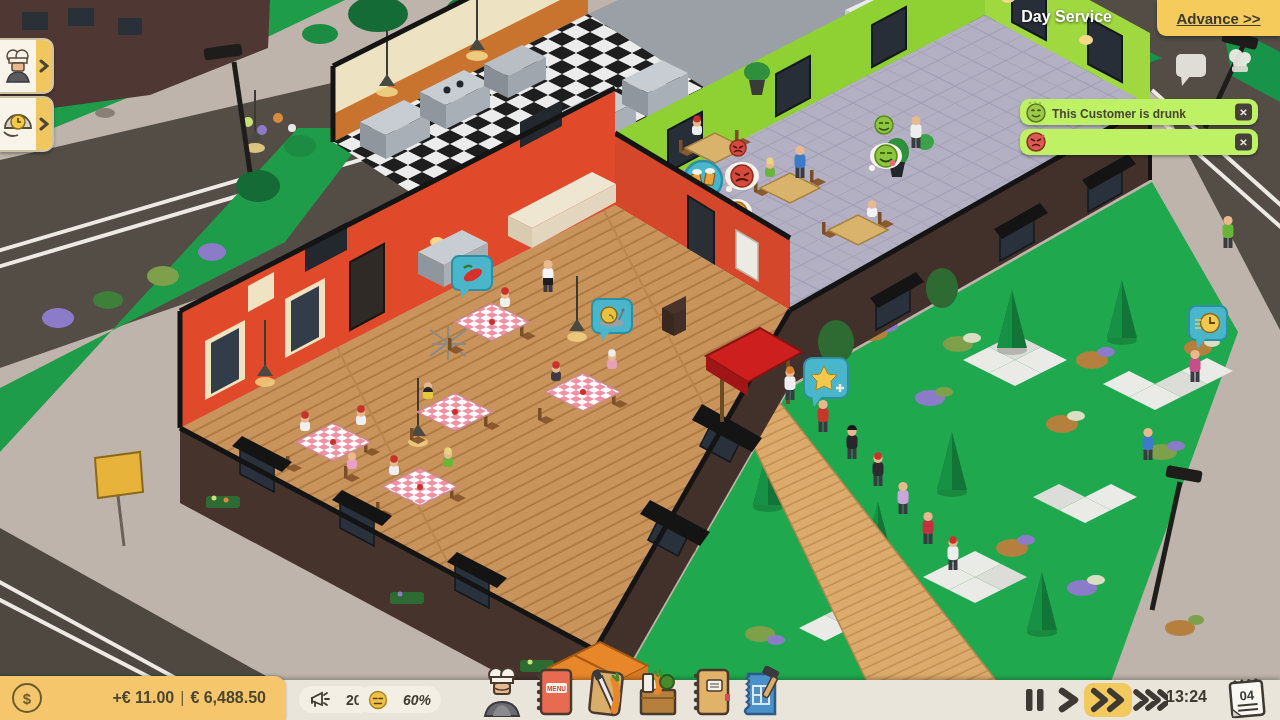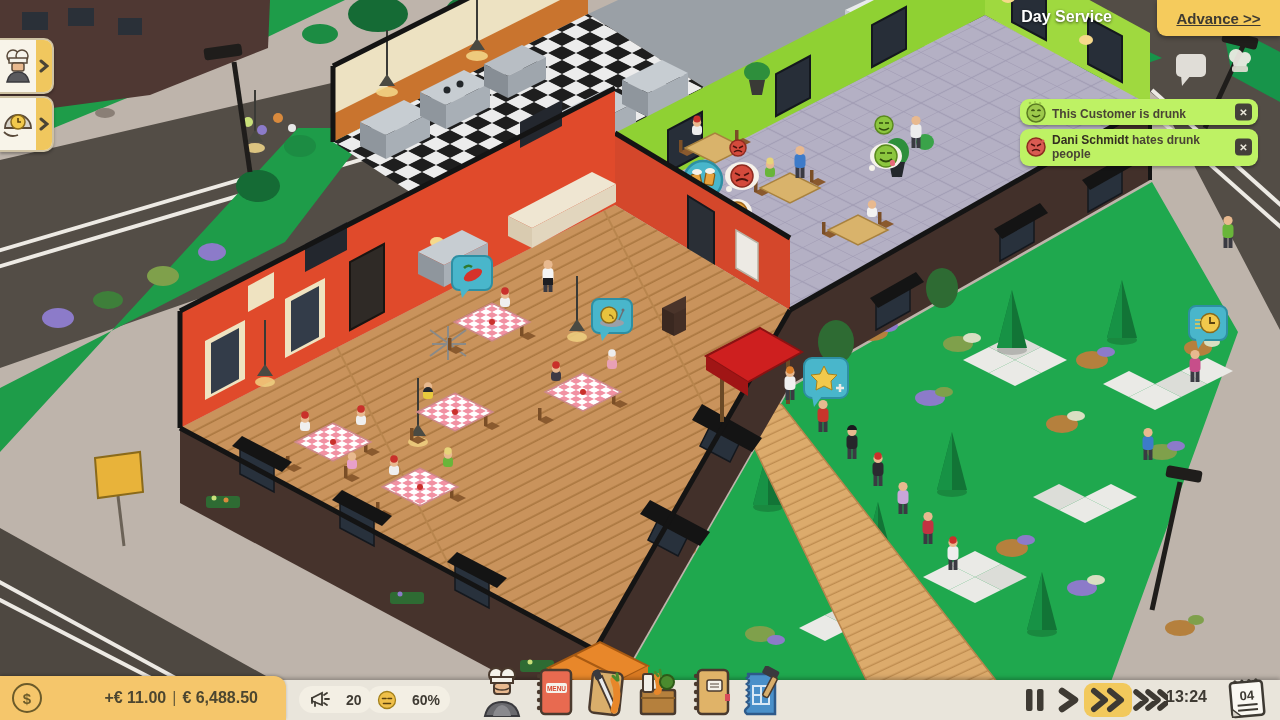--- a/index.html
+++ b/index.html
@@ -28,21 +28,21 @@
   .nclose{position:absolute;right:6px;top:50%;transform:translateY(-50%);width:17px;height:17px;
     background:#44403A;color:#EDE9DD;border:none;border-radius:4px;font-size:10px;font-weight:700;
     display:flex;align-items:center;justify-content:center;cursor:pointer;padding:0;font-family:inherit;}
   
   #bottom-bar{position:absolute;left:0;top:680px;width:1280px;height:40px;background:#E9E5DB;
     box-shadow:0 -2px 4px rgba(0,0,0,.25);}
   #money-panel{position:absolute;left:0;top:-4px;width:286px;height:44px;background:#F5C66B;
     border-radius:0 12px 0 0;display:flex;align-items:center;box-shadow:0 -1px 3px rgba(0,0,0,.2);}
   #money-panel .coin{width:26px;height:26px;border:2px solid #6B5B2A;border-radius:50%;margin-left:12px;
     color:#6B5B2A;font-weight:700;font-size:15px;display:flex;align-items:center;justify-content:center;}
-  #money-text{margin-left:auto;margin-right:28px;font-size:16px;font-weight:700;color:#4C4630;}
+  #money-text{margin-left:auto;margin-right:20px;font-size:16px;font-weight:700;color:#4C4630;}
   #money-text .sep{margin:0 6px;font-weight:400;color:#6B5F3C;}
   .stat-pill{position:absolute;top:6px;height:27px;background:#F3EFE4;border-radius:14px;
     display:flex;align-items:center;gap:15px;padding:0 10px;font-size:14px;font-weight:700;color:#3F3B33;}
   #menu-buttons{position:absolute;left:479px;top:-14px;display:flex;gap:6px;}
   .menu-btn{width:46px;height:52px;background:none;border:none;padding:0;cursor:pointer;}
   #speed-controls{position:absolute;left:1016px;top:0;}
   #clock-label{position:absolute;left:1166px;top:8px;width:56px;font-size:16px;font-weight:700;color:#3E3A33;}
   #day-calendar{position:absolute;left:1224px;top:-6px;}
 </style>
 </head>
@@ -681,24 +681,20 @@
           <span>✕</span>
         </button>
   </div>
   <div class="notif">
     <svg class="nicon" width="22" height="22" viewBox="0 0 22 22">
       <circle cx="11" cy="11" r="9" fill="#D95B52" stroke="#8E2B20" stroke-width="1.5"></circle>
       <path d="M6 8 l4 2 M16 8 l-4 2" stroke="#4A120C" stroke-width="1.5" fill="none"></path>
       <path d="M7 15 q4 -3 8 0" stroke="#4A120C" stroke-width="1.5" fill="none"></path>
       <circle cx="18" cy="5" r="1.5" fill="#D95B52"></circle>
     </svg>
-    <div class="ntext">
-      <span style="color:#332E20;">Dani Schmidt</span>
-      <span>hates drunk people</span>
-    </div>
     <button class="nclose">
           <span>✕</span>
         </button>
   </div>
 </div>
 
 <div id="bottom-bar">
   <div id="money-panel">
     <span class="coin">$</span>
     <span id="money-text">
@@ -706,21 +702,21 @@
     </span>
   </div>
 
   <div class="stat-pill" style="left:299px;">
     <svg width="22" height="18" viewBox="0 0 22 18">
       <polygon points="3,7 13,2 13,14 3,10" fill="none" stroke="#3F3B33" stroke-width="1.8"></polygon>
       <path d="M3 7 v5 M6 11 v4 M15 4 l3 -2 M16 8 h4 M15 12 l3 2" stroke="#3F3B33" stroke-width="1.8" fill="none" stroke-linecap="round"></path>
     </svg>
     <span>20</span>
   </div>
-  <div class="stat-pill" style="left:367px;">
+  <div class="stat-pill" style="left:358px;font-style:italic;">
     <svg width="20" height="20" viewBox="0 0 20 20">
       <circle cx="10" cy="10" r="8.5" fill="#F0C04A" stroke="#A3801A" stroke-width="1.3"></circle>
       <path d="M5.5 8.5 h3.5 M11 8.5 h3.5 M6.5 13.5 h7" stroke="#5A4210" stroke-width="1.6" fill="none" stroke-linecap="round"></path>
     </svg>
     <span>60%</span>
   </div>
 
   <div id="menu-buttons">
     <button class="menu-btn">
       <svg width="46" height="52" viewBox="0 0 46 52">

